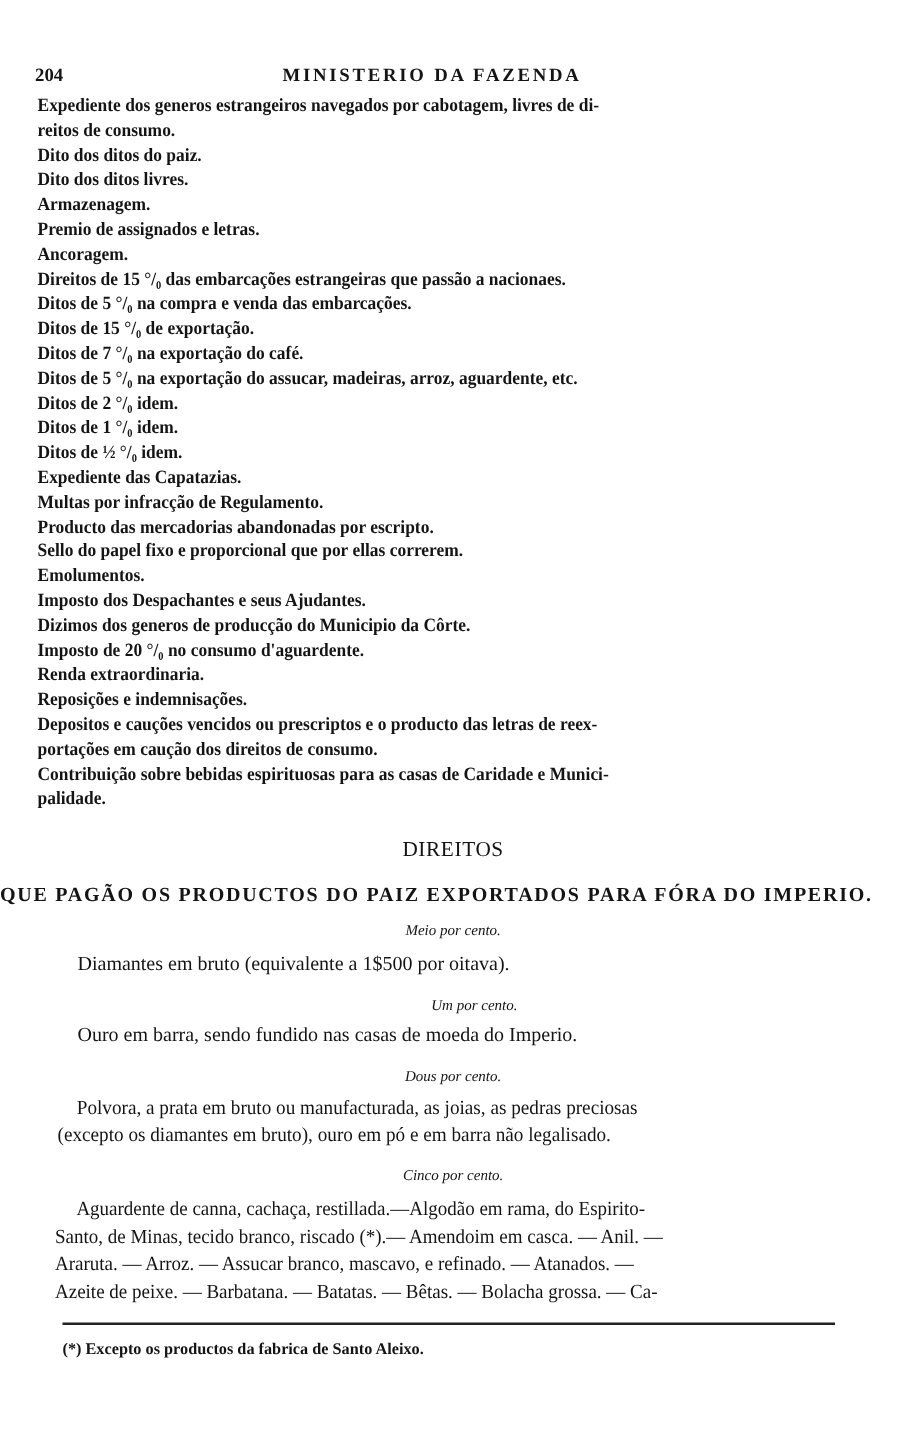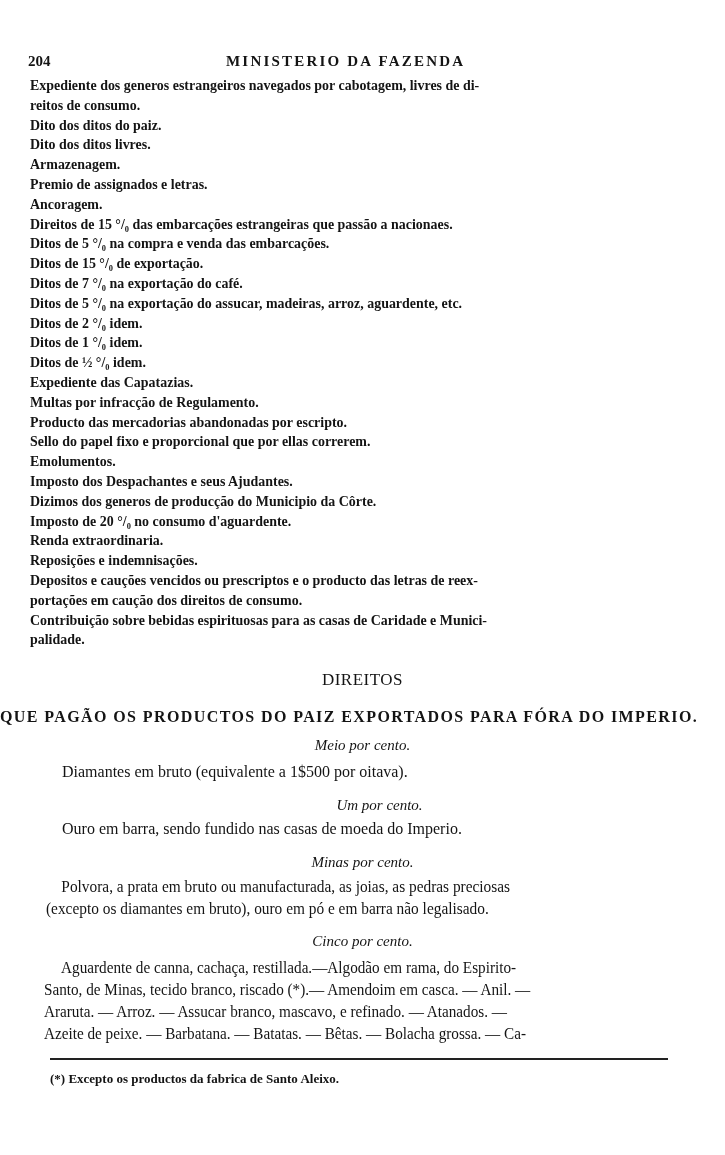--- a/index.html
+++ b/index.html
@@ -23,21 +23,21 @@
     }
     .item .cont { display: block; }
     .section-title {
       position: absolute; top: 670px; left: 0; width: 725px; text-align: center;
       font-size: 17px; letter-spacing: 0.5px;
     }
     .section-subtitle {
       position: absolute; top: 708px; left: 0; width: 725px; text-align: left;
       font-size: 16px; font-weight: bold; letter-spacing: 1.4px; font-variant: small-caps;
     }
-    .rate { position: absolute; left: 0; width: 725px; text-align: center; font-size: 15px; font-style: italic; }
+    .rate { position: absolute; left: 0; width: 725px; text-align: center; font-size: 12px; font-style: italic; }
     .para {
       position: absolute; font-size: 16px; line-height: 22px; white-space: nowrap;
       transform-origin: left;
     }
     .rule { position: absolute; left: 50px; width: 618px; top: 1058px; border-top: 2px solid #222; }
     .footnote { position: absolute; left: 50px; top: 1071px; font-size: 13px; font-weight: bold; text-align: right; }
     .line { display: block; }
   </style>
 </head>
 <body>
@@ -84,21 +84,21 @@
   <div class="rate" style="top:737px;">Meio por cento.</div>
   <div class="para" style="top:761px; left:62px;">
     <span class="line">Diamantes em bruto (equivalente a 1$500 por oitava).</span>
   </div>
 
   <div class="rate" style="top:797px;padding-left:17px;">Um por cento.</div>
   <div class="para" style="top:818px; left:62px;">
     <span class="line">Ouro em barra, sendo fundido nas casas de moeda do Imperio.</span>
   </div>
 
-  <div class="rate" style="top:854px;">Minas por cento.</div>
+  <div class="rate" style="top:854px;">Dous por cento.</div>
   <div class="para" style="top:876px; left:46px; transform: scaleX(0.96);">
     <span class="line" style="padding-left:16px;">Polvora, a prata em bruto ou manufacturada, as joias, as pedras preciosas</span>
     <span class="line">(excepto os diamantes em bruto), ouro em pó e em barra não legalisado.</span>
   </div>
 
   <div class="rate" style="top:933px;">Cinco por cento.</div>
   <div class="para" style="top:957px; left:44px; transform: scaleX(0.95);">
     <span class="line" style="padding-left:18px;">Aguardente de canna, cachaça, restillada.—Algodão em rama, do Espirito-</span>
     <span class="line">Santo, de Minas, tecido branco, riscado (*).— Amendoim em casca. — Anil. —</span>
     <span class="line">Araruta. — Arroz. — Assucar branco, mascavo, e refinado. — Atanados. —</span>

